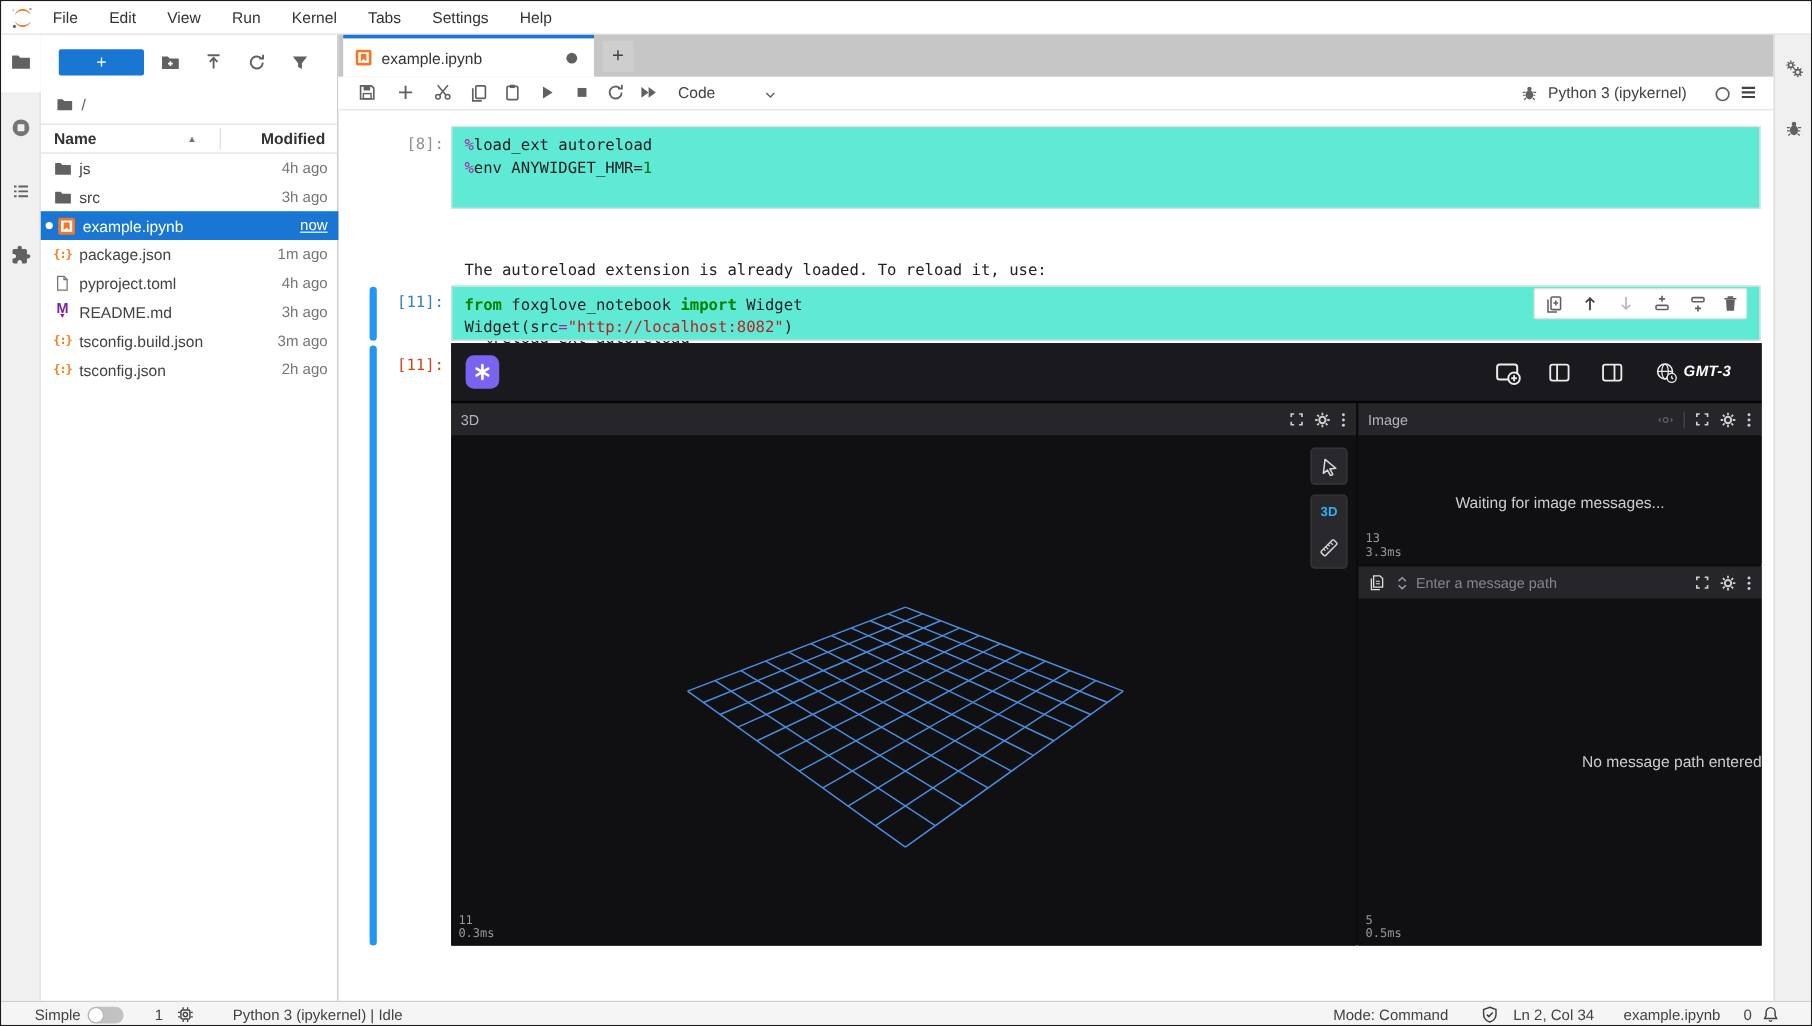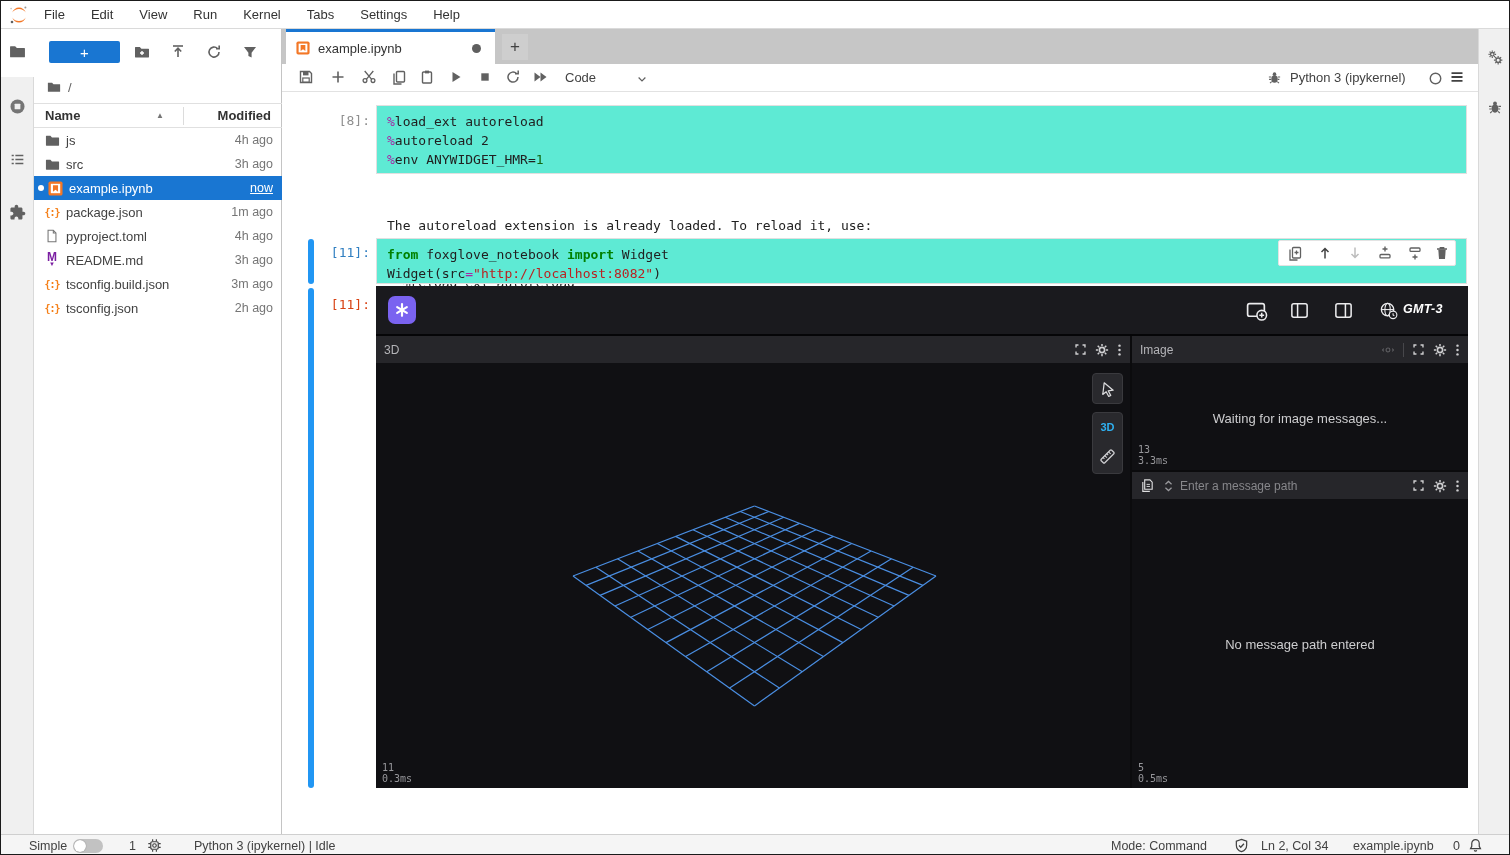--- a/index.html
+++ b/index.html
@@ -327,21 +327,20 @@
     <span class="tbi" style="left:1167px;">
         <svg width="16" height="16" viewBox="0 0 16 16">
           <path d="M2.5 4.2h11M2.5 8h11M2.5 11.8h11" stroke="#424242" stroke-width="1.8"></path>
         </svg>
       </span>
   </div>
 
   <span class="prompt mono" style="top:112px;color:#8f8f8f;">[8]:</span>
   <div class="codebox mono" style="top:104px;height:69px;">
     <div class="codeline"><span class="tok-magic">%</span><span>load_ext autoreload</span></div>
-    <div class="codeline"><span class="tok-magic">%</span><span>autoreload 2</span></div>
     <div class="codeline"><span class="tok-magic">%</span><span>env ANYWIDGET_HMR</span><span>=</span><span class="tok-num">1</span></div>
   </div>
   <div class="outtext mono" style="top:177px;">
     <div>The autoreload extension is already loaded. To reload it, use:</div>
     <div>  %reload_ext autoreload</div>
     <div>env: ANYWIDGET_HMR=1</div>
   </div>
 
   <div class="collapser" style="top:238px;height:45px;"></div>
   <span class="prompt mono" style="top:244px;color:#307fc1;">[11]:</span>
@@ -570,21 +569,21 @@
         <span>
             <svg width="5" height="14" viewBox="0 0 5 16">
               <circle cx="2.5" cy="3" r="1.4" fill="#cfcfd1"></circle>
               <circle cx="2.5" cy="8" r="1.4" fill="#cfcfd1"></circle>
               <circle cx="2.5" cy="13" r="1.4" fill="#cfcfd1"></circle>
             </svg>
           </span>
       </span>
     </div>
     <div class="pbody" style="left:756px;top:213px;width:336px;height:289px;">
-      <div class="emptymsg" style="top:138px;">No message path entered</div>
+      <div class="emptymsg" style="top:128px;text-align:right;">No message path entered</div>
       <div class="stats">
         <div>5</div>
         <div>0.5ms</div>
       </div>
     </div>
   </div>
 
   <div class="abs rstrip"></div>
   <span class="abs" style="left:1485px;top:47px;">
     <svg width="18" height="18" viewBox="0 0 20 20">

